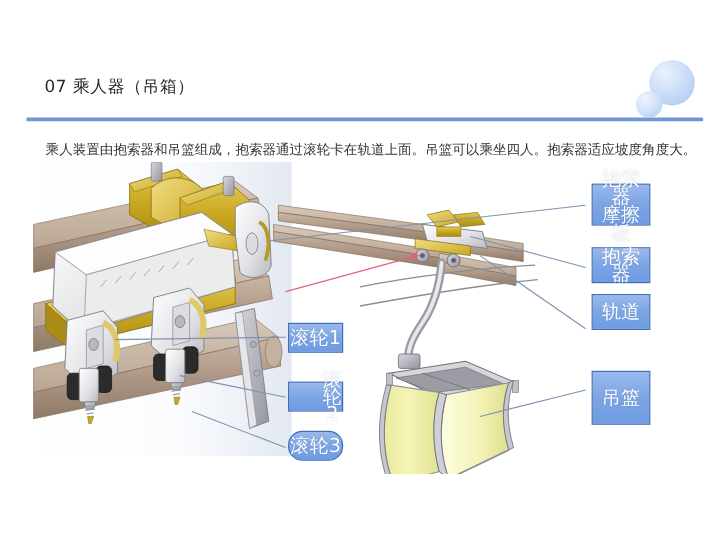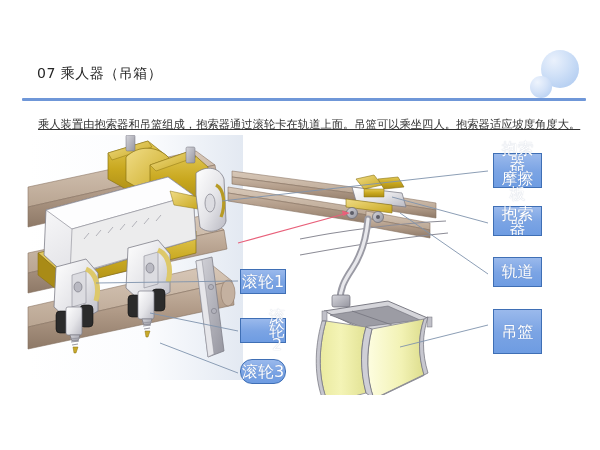--- a/index.html
+++ b/index.html
@@ -65,21 +65,20 @@
   
   #subtitle {
     position: absolute;
     left: 38px;
     top: 117px;
     width: 530px;
     font-size: 11.3px;
     line-height: 16px;
     color: #333333;
     white-space: nowrap;
-    text-decoration: underline;
   }
 
   
   #figure {
     position: absolute;
     left: 0;
     top: 135px;
     width: 600px;
     height: 260px;
   }
@@ -99,21 +98,21 @@
     text-align: center;
     box-sizing: border-box;
     white-space: pre-line;
     text-shadow: 0 0 1px rgba(40,70,120,.35);
   }
   .callout.two-line { line-height: 15px; }
 
   
   #callout-friction-plate { left: 493px; top: 153px; width: 49px; height: 35px; }
   #callout-gripper        { left: 493px; top: 206px; width: 49px; height: 30px; }
-  #callout-track          { left: 493px; top: 257px; width: 49px; height: 30px; }
+  #callout-track          { left: 493px; top: 245px; width: 49px; height: 30px; }
   #callout-cabin          { left: 493px; top: 309px; width: 49px; height: 45px; }
 
   
   #callout-roller-1 { left: 240px; top: 269px; width: 46px; height: 25px; }
   #callout-roller-2 { left: 240px; top: 318px; width: 46px; height: 25px; padding-left: 28px; }
   #callout-roller-3 { left: 240px; top: 359px; width: 46px; height: 25px; border-radius: 12px; }
 </style>
 </head>
 <body>
 

